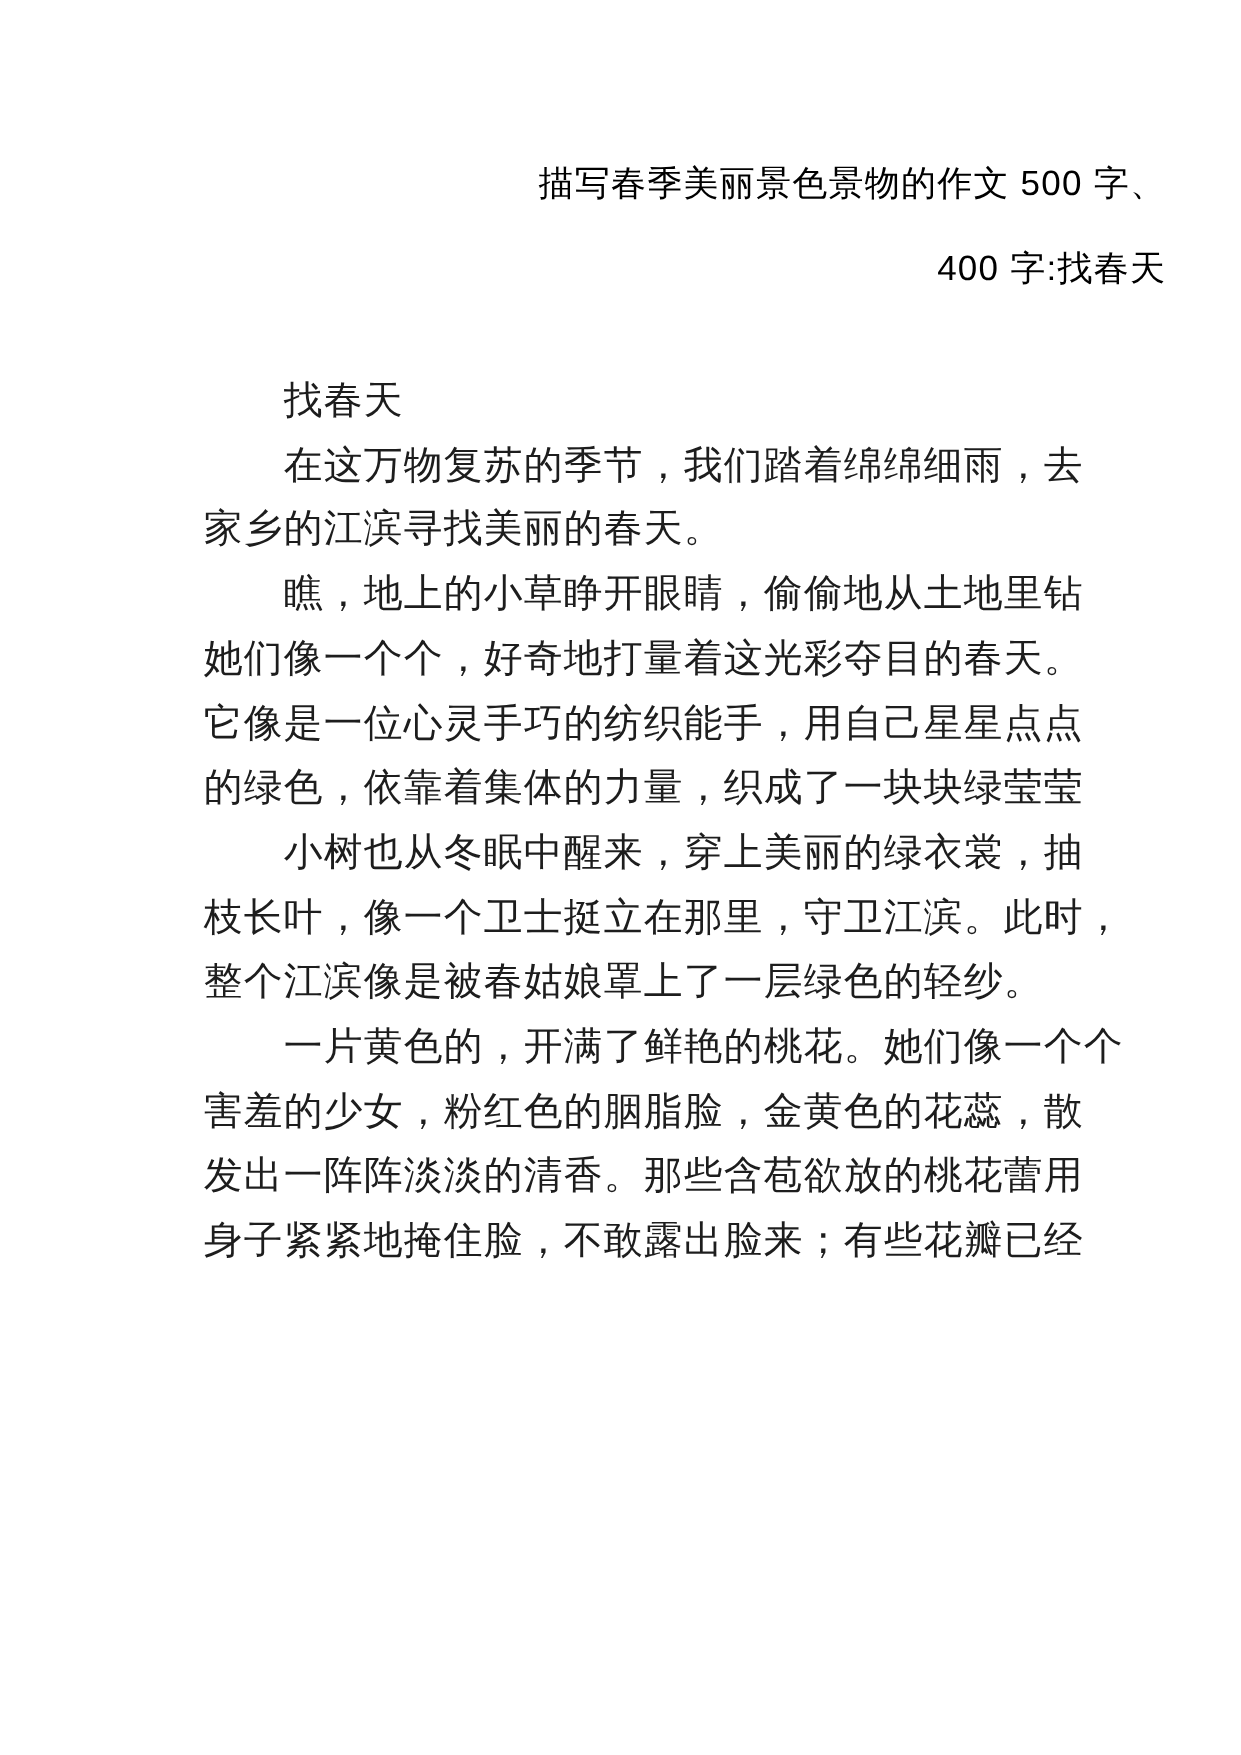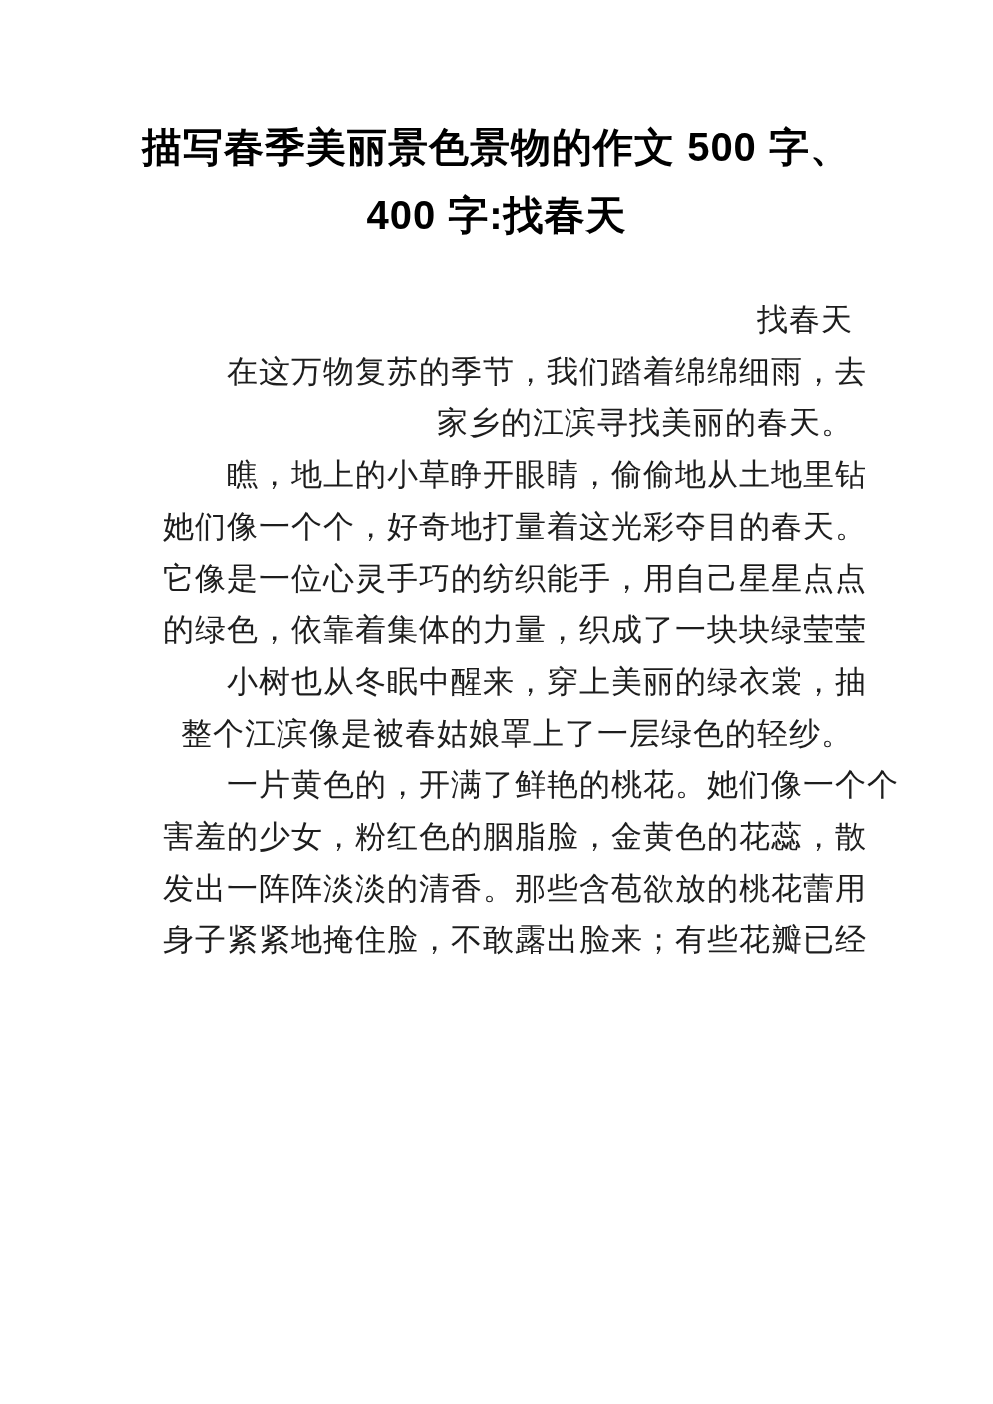--- a/index.html
+++ b/index.html
@@ -13,45 +13,44 @@
     height: 1404px;
     margin: 0 auto;
     background: #ffffff;
     overflow: hidden;
   }
   .title-block {
     position: absolute;
     top: 113px;
     left: 60px;
     width: 873px;
-    text-align: center;
+    text-align: right;
     font-family: "Liberation Sans", "DejaVu Sans", sans-serif;
-    font-weight: 700;
-    font-size: 40px;
+    font-weight: 400;
+    font-size: 28px;
     line-height: 68px;
     letter-spacing: 1px;
     color: #000000;
   }
   .title-line {
     white-space: nowrap;
   }
   .body-block {
     position: absolute;
     top: 294px;
     left: 163px;
     width: 690px;
     font-family: "Liberation Serif", "DejaVu Serif", serif;
     font-size: 31px;
     line-height: 51.7px;
     color: #1d1d1d;
   }
   .text-line {
     white-space: pre;
     letter-spacing: 1px;
-    text-align: right;
   }
   .paragraph {
     margin: 0;
   }
 </style>
 </head>
 <body>
 
 <div class="page" style="background: rgb(255, 255, 255);">
 
@@ -71,20 +70,21 @@
         <div class="text-line">家乡的江滨寻找美丽的春天。</div>
       </div>
       <div class="paragraph">
         <div class="text-line">　　瞧，地上的小草睁开眼睛，偷偷地从土地里钻</div>
         <div class="text-line">她们像一个个，好奇地打量着这光彩夺目的春天。</div>
         <div class="text-line">它像是一位心灵手巧的纺织能手，用自己星星点点</div>
         <div class="text-line">的绿色，依靠着集体的力量，织成了一块块绿莹莹</div>
       </div>
       <div class="paragraph">
         <div class="text-line">　　小树也从冬眠中醒来，穿上美丽的绿衣裳，抽</div>
+        <div class="text-line">枝长叶，像一个卫士挺立在那里，守卫江滨。此时，</div>
         <div class="text-line">整个江滨像是被春姑娘罩上了一层绿色的轻纱。</div>
       </div>
       <div class="paragraph">
         <div class="text-line">　　一片黄色的，开满了鲜艳的桃花。她们像一个个</div>
         <div class="text-line">害羞的少女，粉红色的胭脂脸，金黄色的花蕊，散</div>
         <div class="text-line">发出一阵阵淡淡的清香。那些含苞欲放的桃花蕾用</div>
         <div class="text-line">身子紧紧地掩住脸，不敢露出脸来；有些花瓣已经</div>
       </div>
     </div>
 

